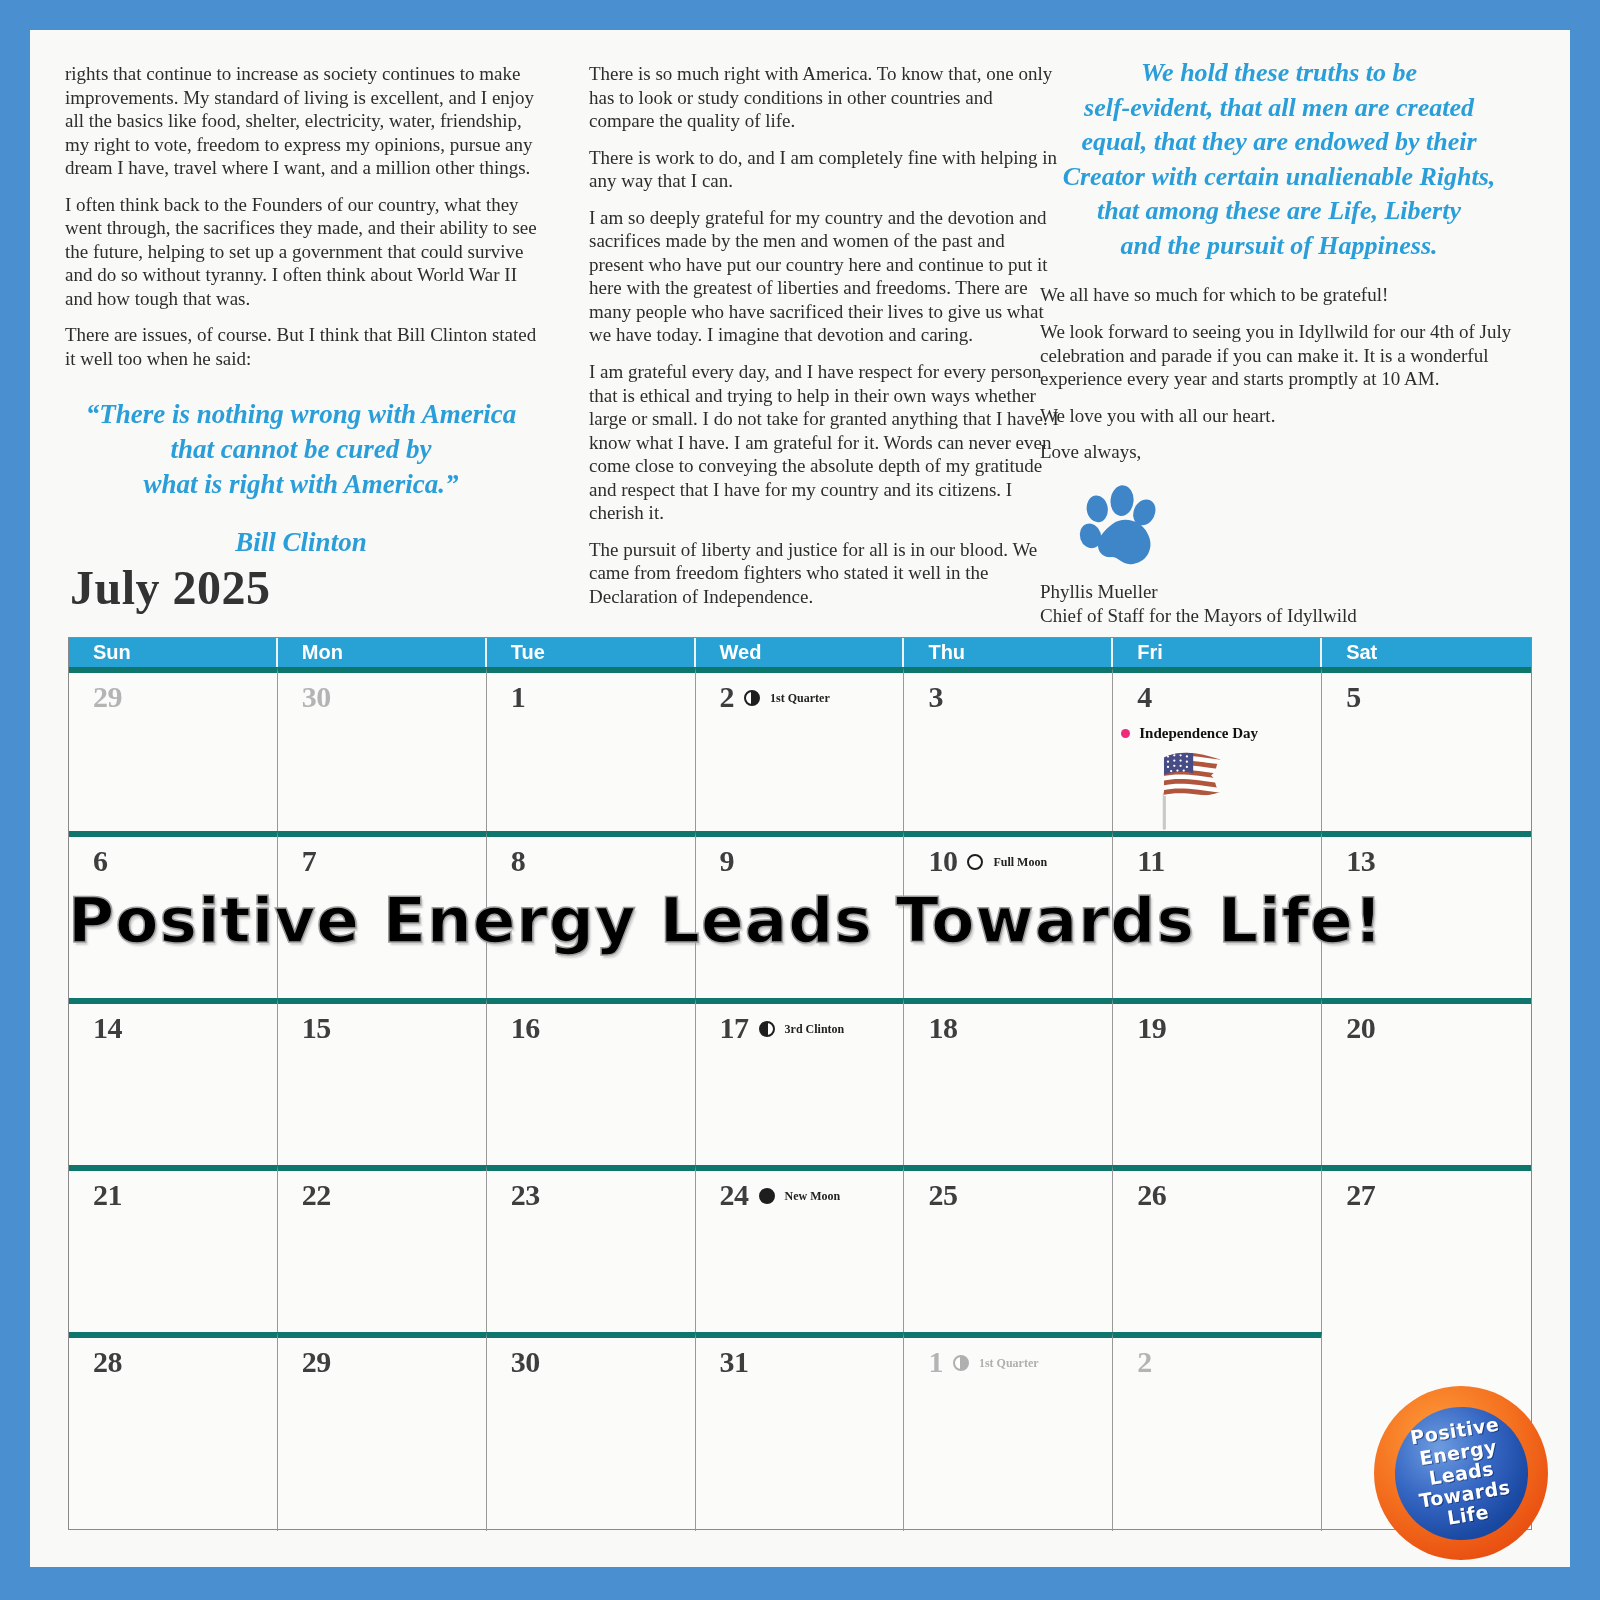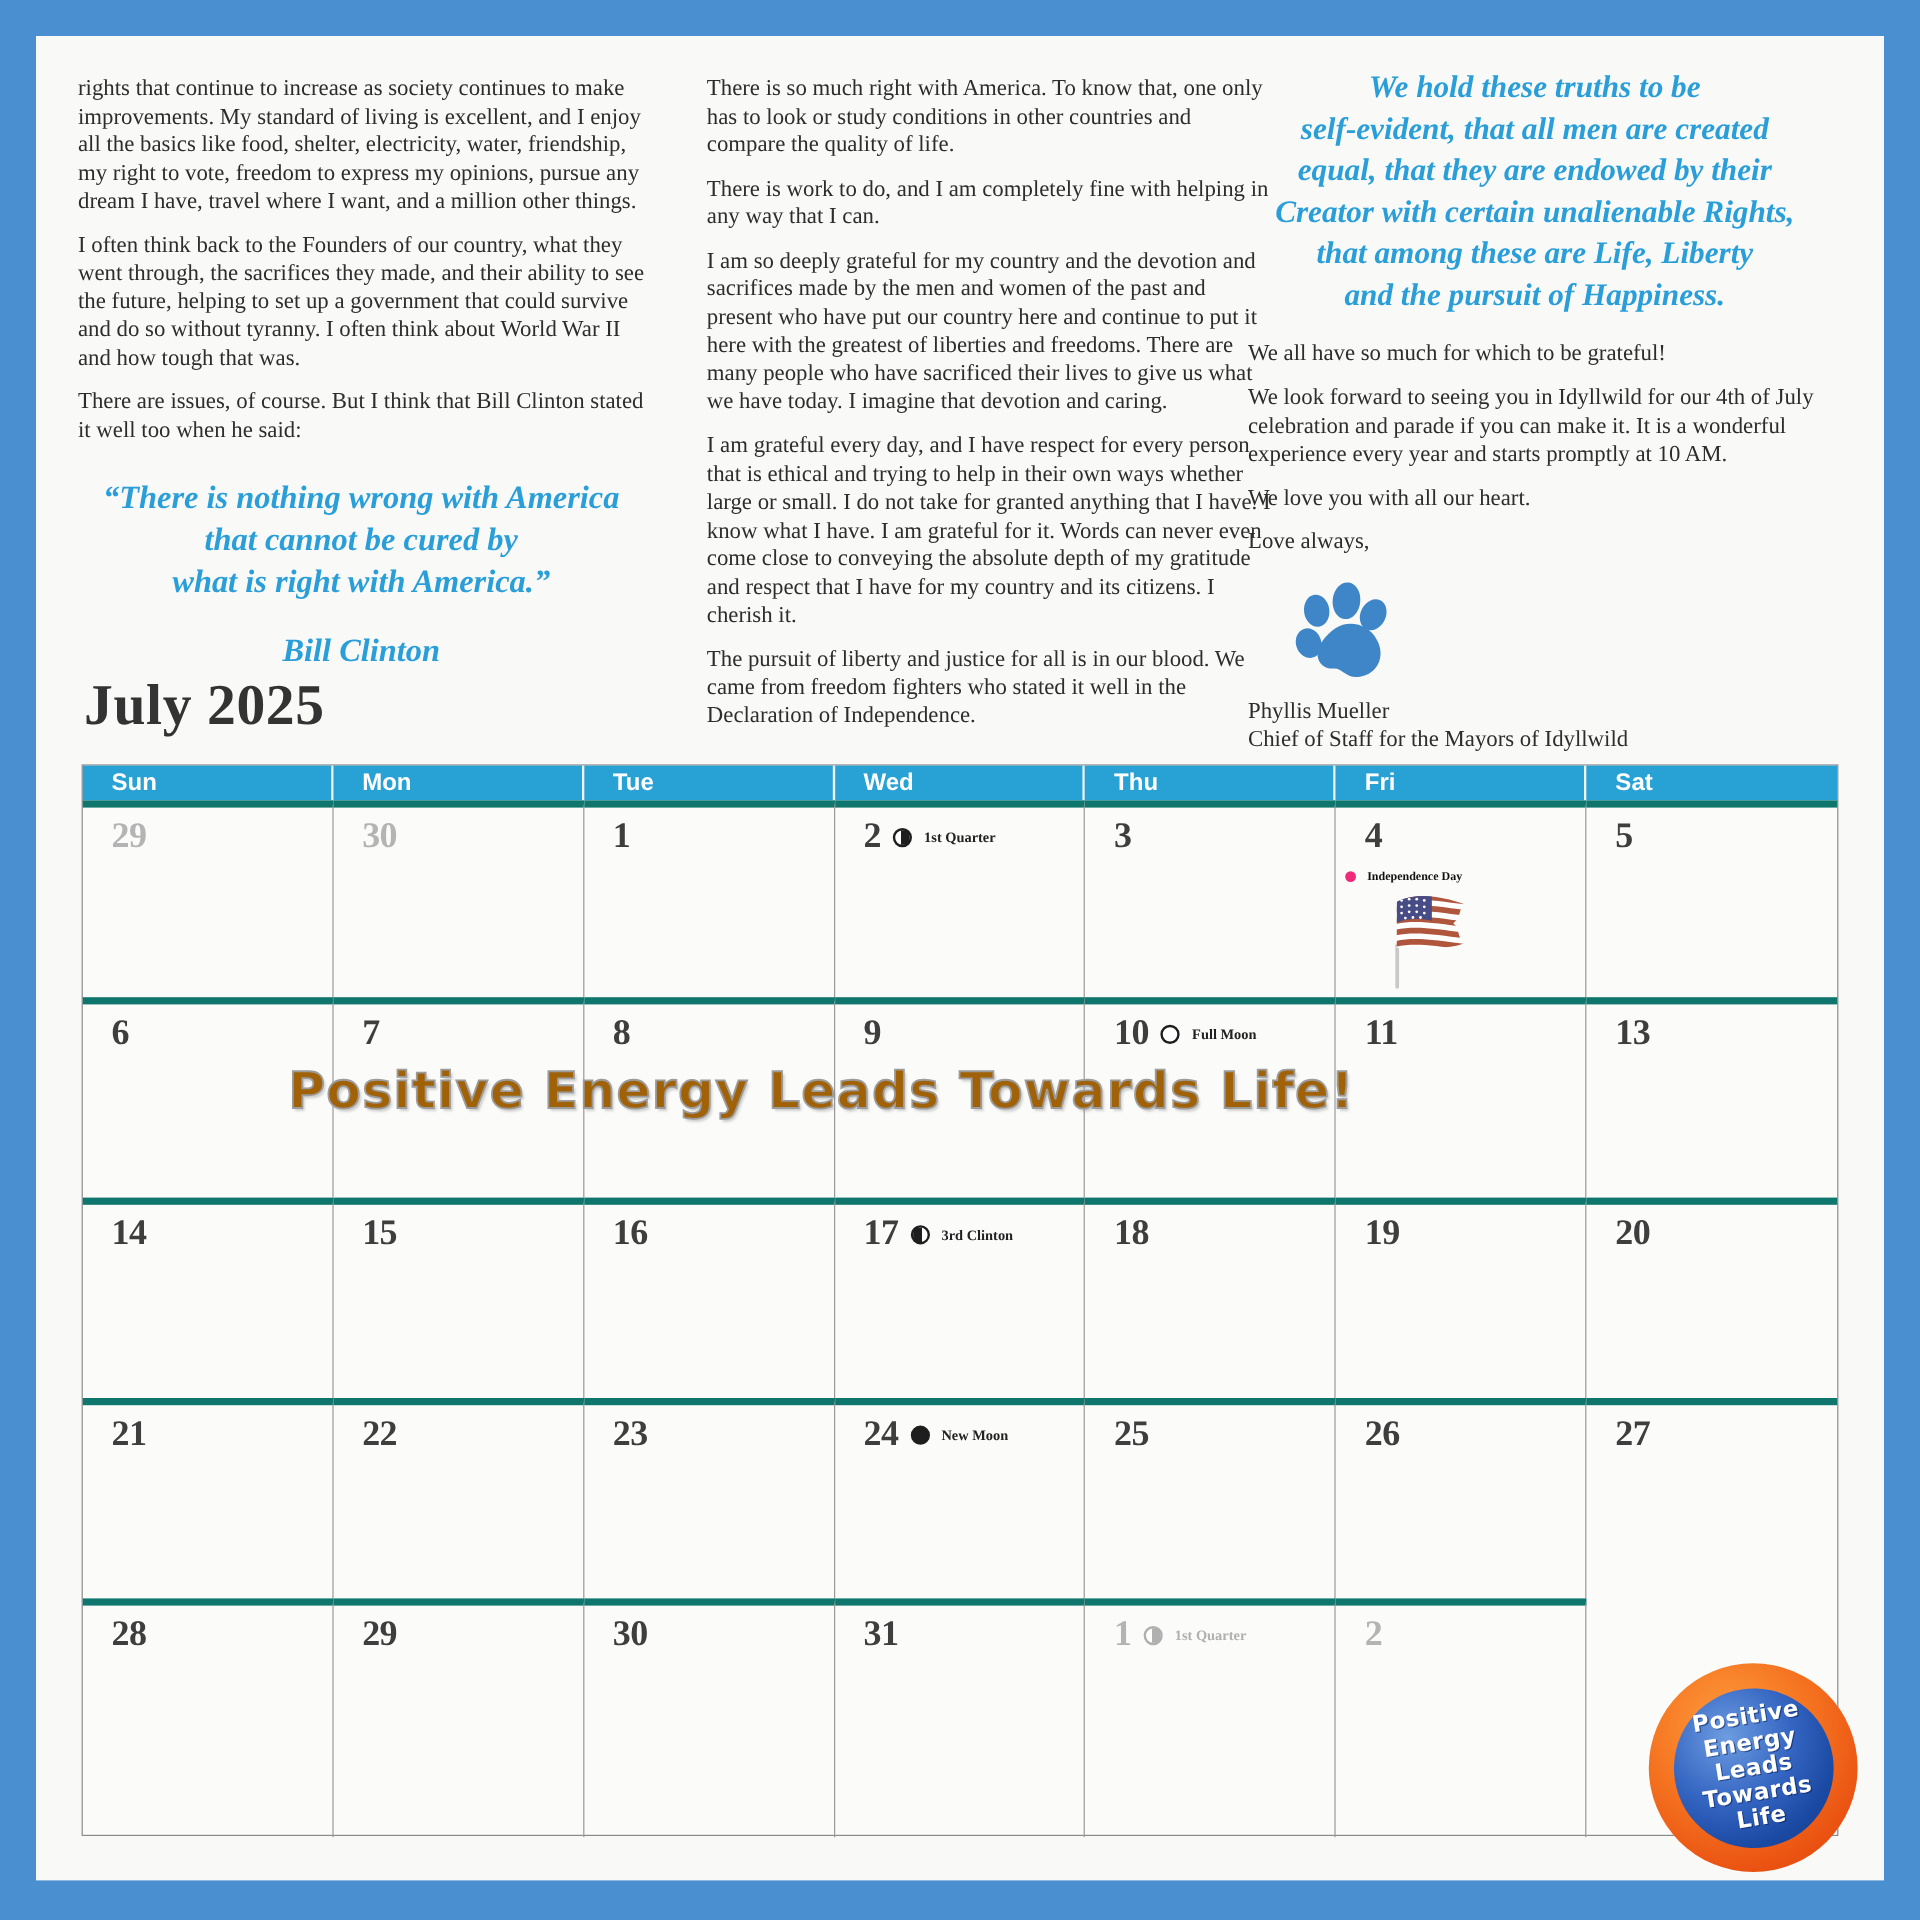--- a/index.html
+++ b/index.html
@@ -63,27 +63,27 @@
   .moon.first-quarter{background:linear-gradient(90deg,#fff 42%,#1e1e1e 42%);}
   .moon.third-quarter{background:linear-gradient(90deg,#1e1e1e 58%,#fff 58%);}
   .moon.new-moon{background:#1e1e1e;}
   .moon.full-moon{background:#fff;}
   .moon-label{font-size:12px;font-weight:bold;color:#222;margin-top:3px;white-space:nowrap;}
   .outside .moon{border-color:#b0b0b0;}
   .outside .moon.first-quarter{background:linear-gradient(90deg,#fff 42%,#b0b0b0 42%);}
   .outside .moon-label{color:#b0b0b0;}
   .holiday{display:flex;align-items:center;gap:9px;margin:12px 0 0 -16px;}
   .holiday-dot{width:9px;height:9px;border-radius:50%;background:#ee2a7b;flex:0 0 auto;}
-  .holiday-label{font-size:10px;font-weight:bold;color:#111;white-space:nowrap;}
+  .holiday-label{font-size:15px;font-weight:bold;color:#111;white-space:nowrap;}
   .flagwrap{margin:6px 0 0 14px;}
   
   .watermark{
     position:absolute;left:38px;top:854px;width:1233px;text-align:center;
-    font-family:"DejaVu Sans",sans-serif;font-weight:bold;font-size:42px;
-    color:#a16207;letter-spacing:1px;z-index:3;pointer-events:none;
+    font-family:"DejaVu Sans",sans-serif;font-weight:bold;font-size:63px;
+    color:#000000;letter-spacing:1px;z-index:3;pointer-events:none;
     -webkit-text-stroke:1.5px #9c9c9c;
     text-shadow:2px 3px 2px rgba(130,130,130,0.35);
     white-space:nowrap;
   }
   
   .logo{
     position:absolute;left:1344px;top:1356px;width:174px;height:174px;border-radius:50%;
     background:radial-gradient(circle at 38% 30%,#ff9d3c 0%,#f4711f 45%,#ea5212 75%,#d84109 100%);
     display:flex;align-items:center;justify-content:center;z-index:6;
   }

